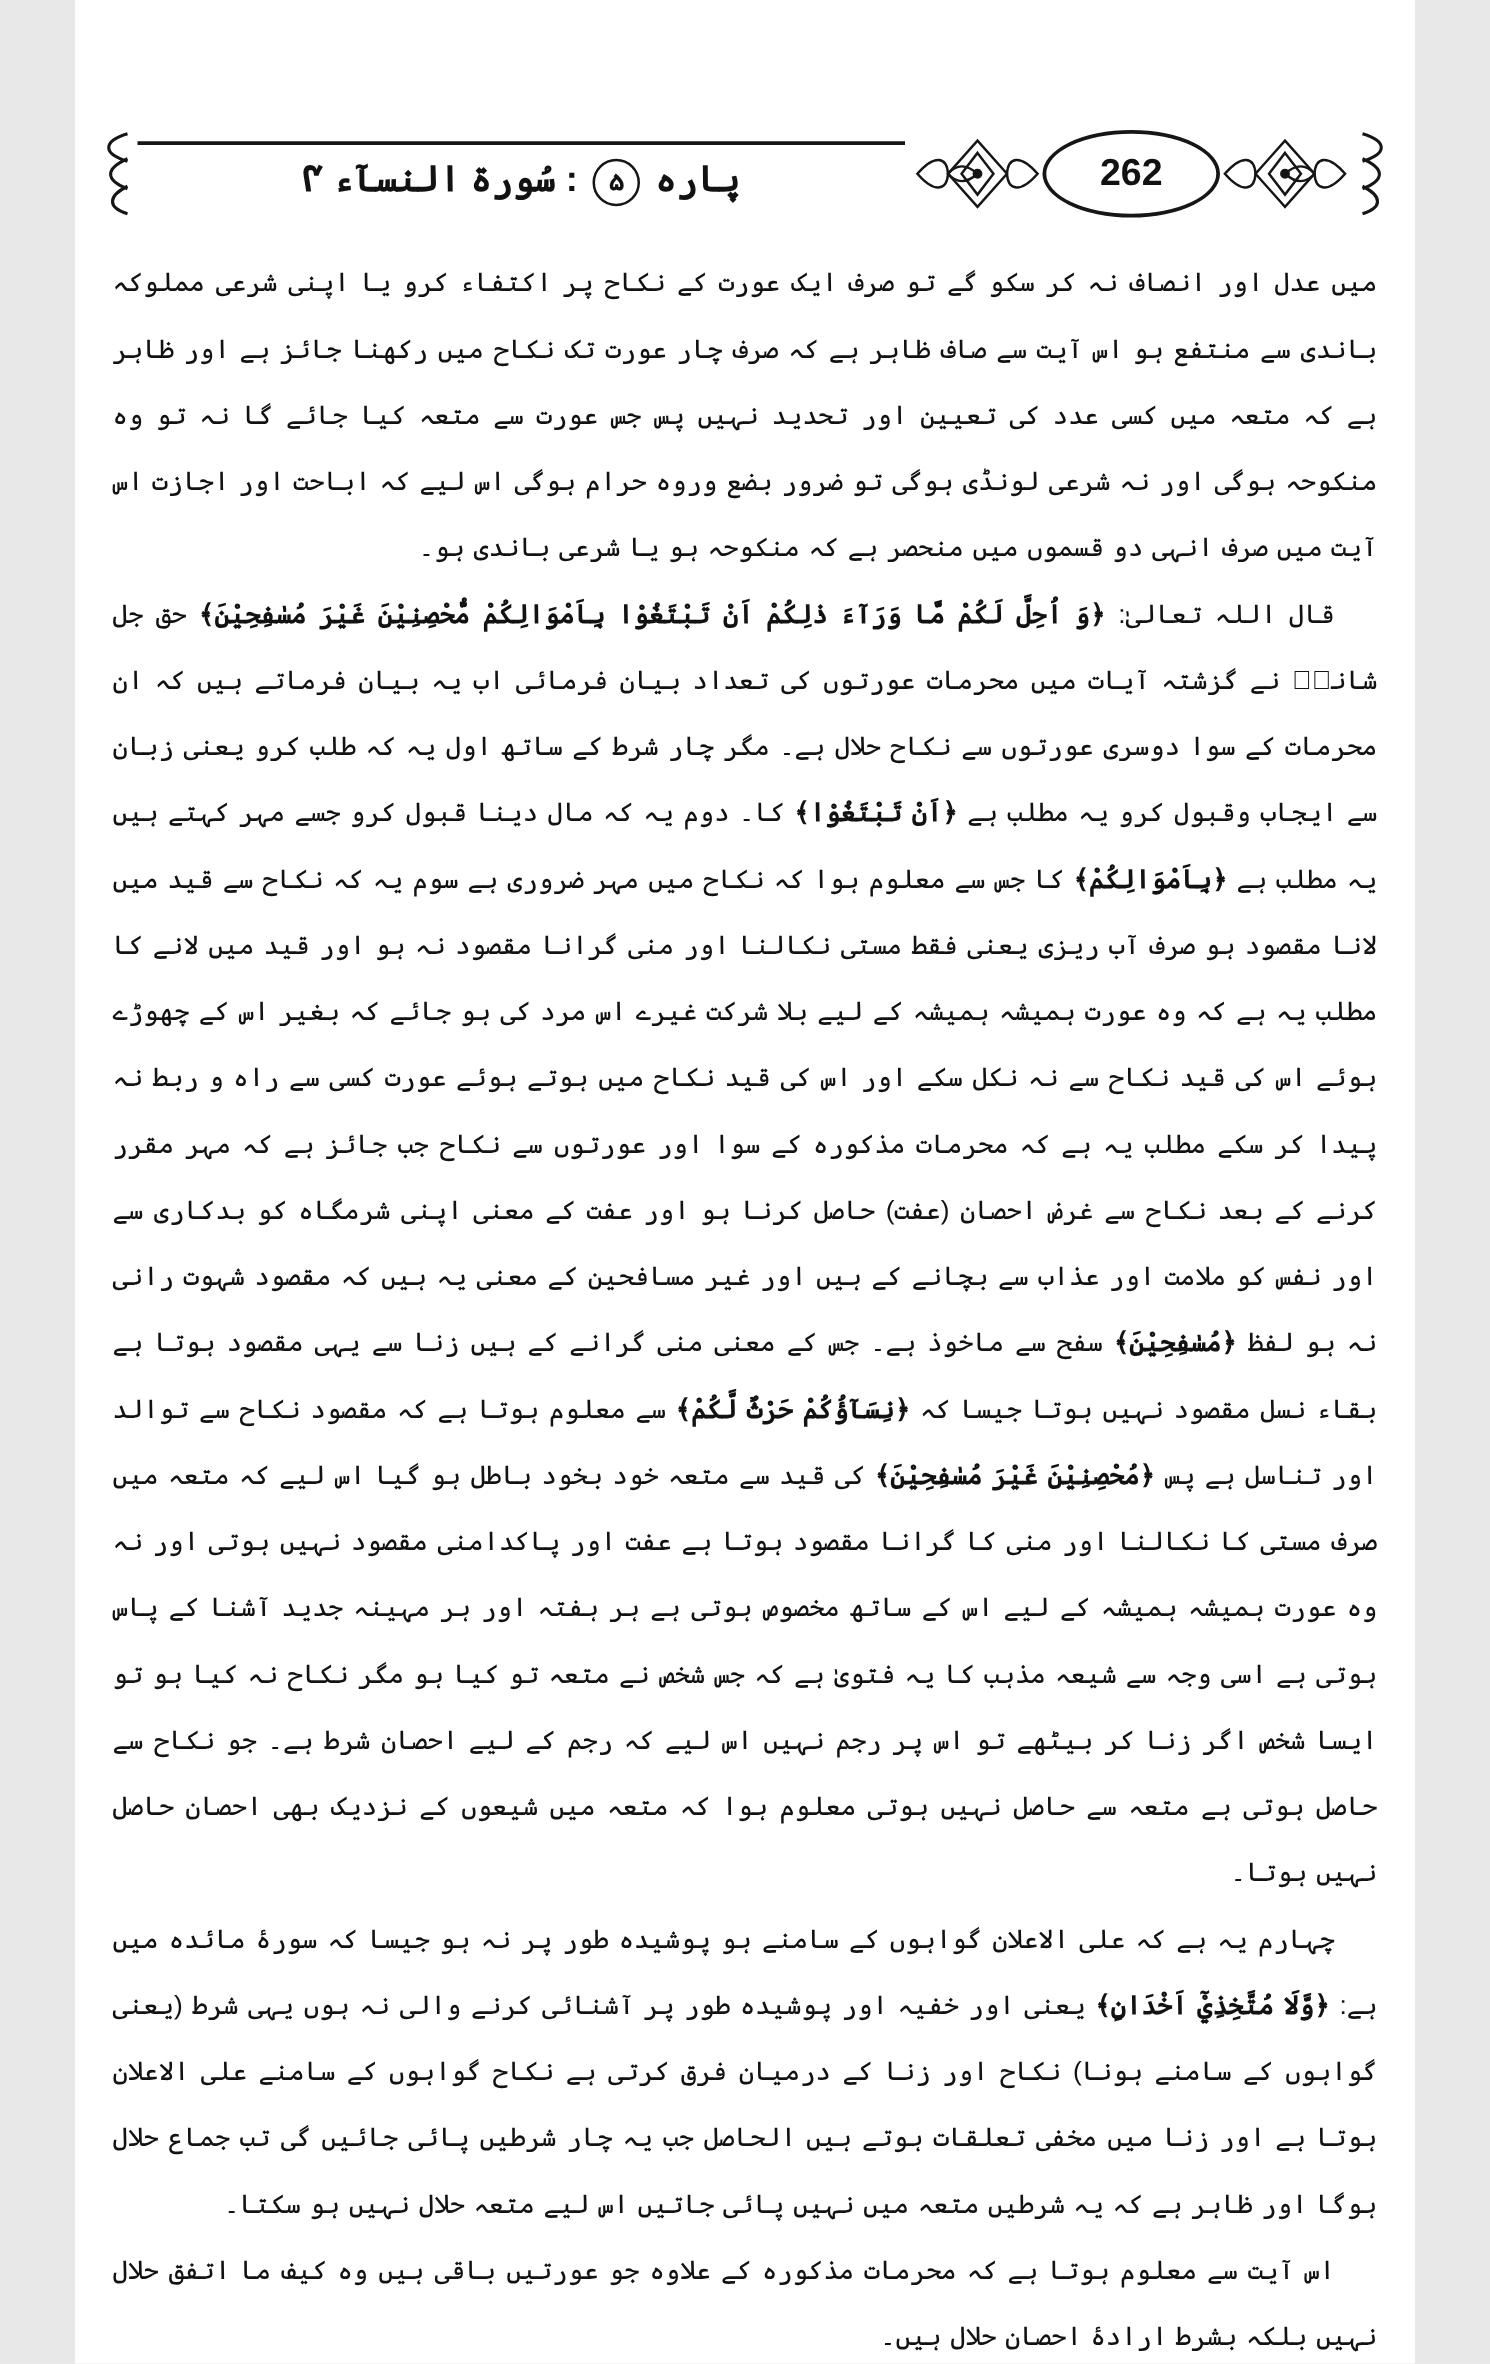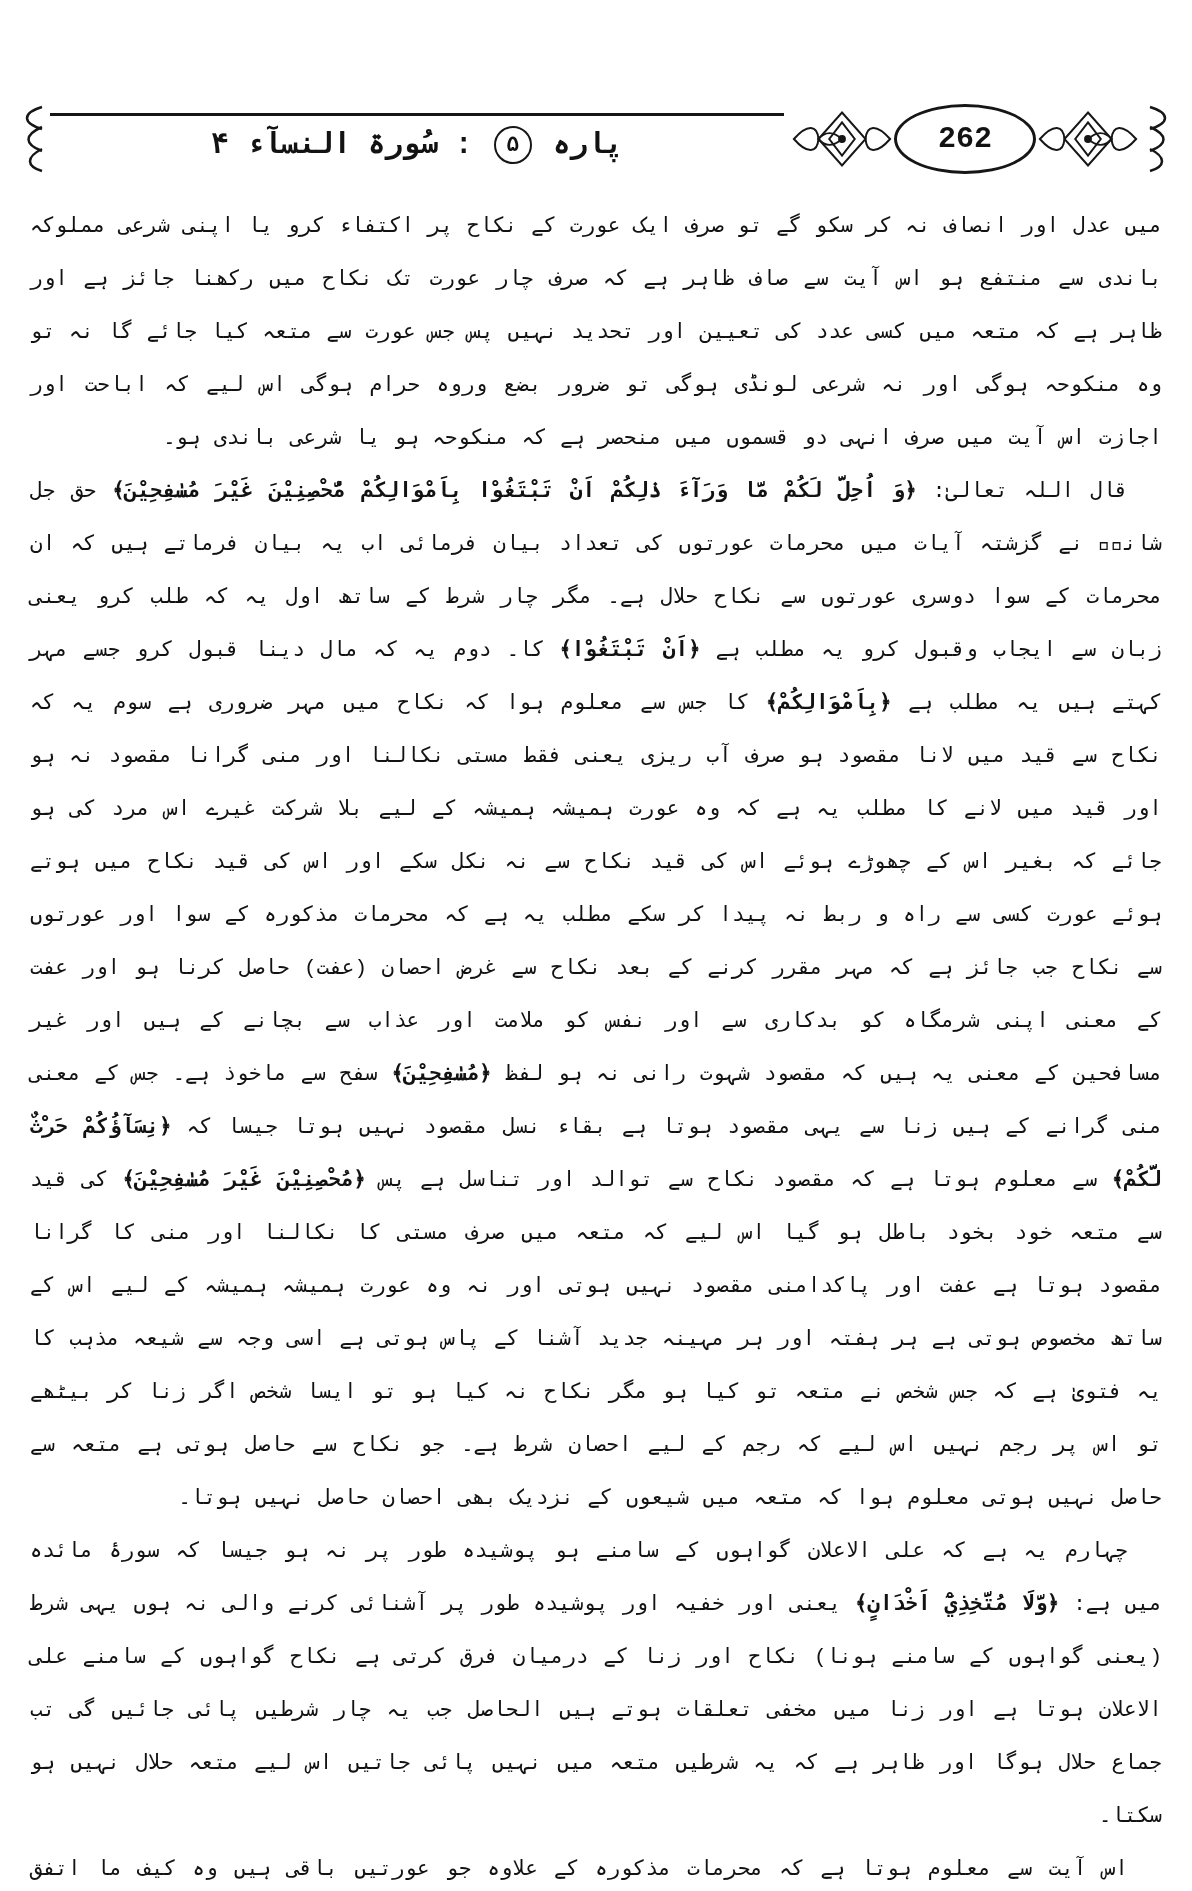--- a/index.html
+++ b/index.html
@@ -1,22 +1,22 @@
 <!DOCTYPE html>
 <html lang="ur"><head>
 <meta charset="utf-8">
 <style>
   html,body{margin:0;padding:0;background:#e8e8e8;}
   .page{
     position:relative;
-    width:1192px;height:1891px;
+    width:1072px;height:1891px;
     margin:0 auto;
     background:#ffffff;
     color:#121212;
-    font-family:Liberation Mono, monospace;
+    font-family:Liberation Sans, sans-serif;
     overflow:hidden;
     box-sizing:border-box;
   }
   
   .header-band{
     direction:ltr;
     margin:96px 12px 0 12px;
     display:flex;
     align-items:center;
     gap:4px;

